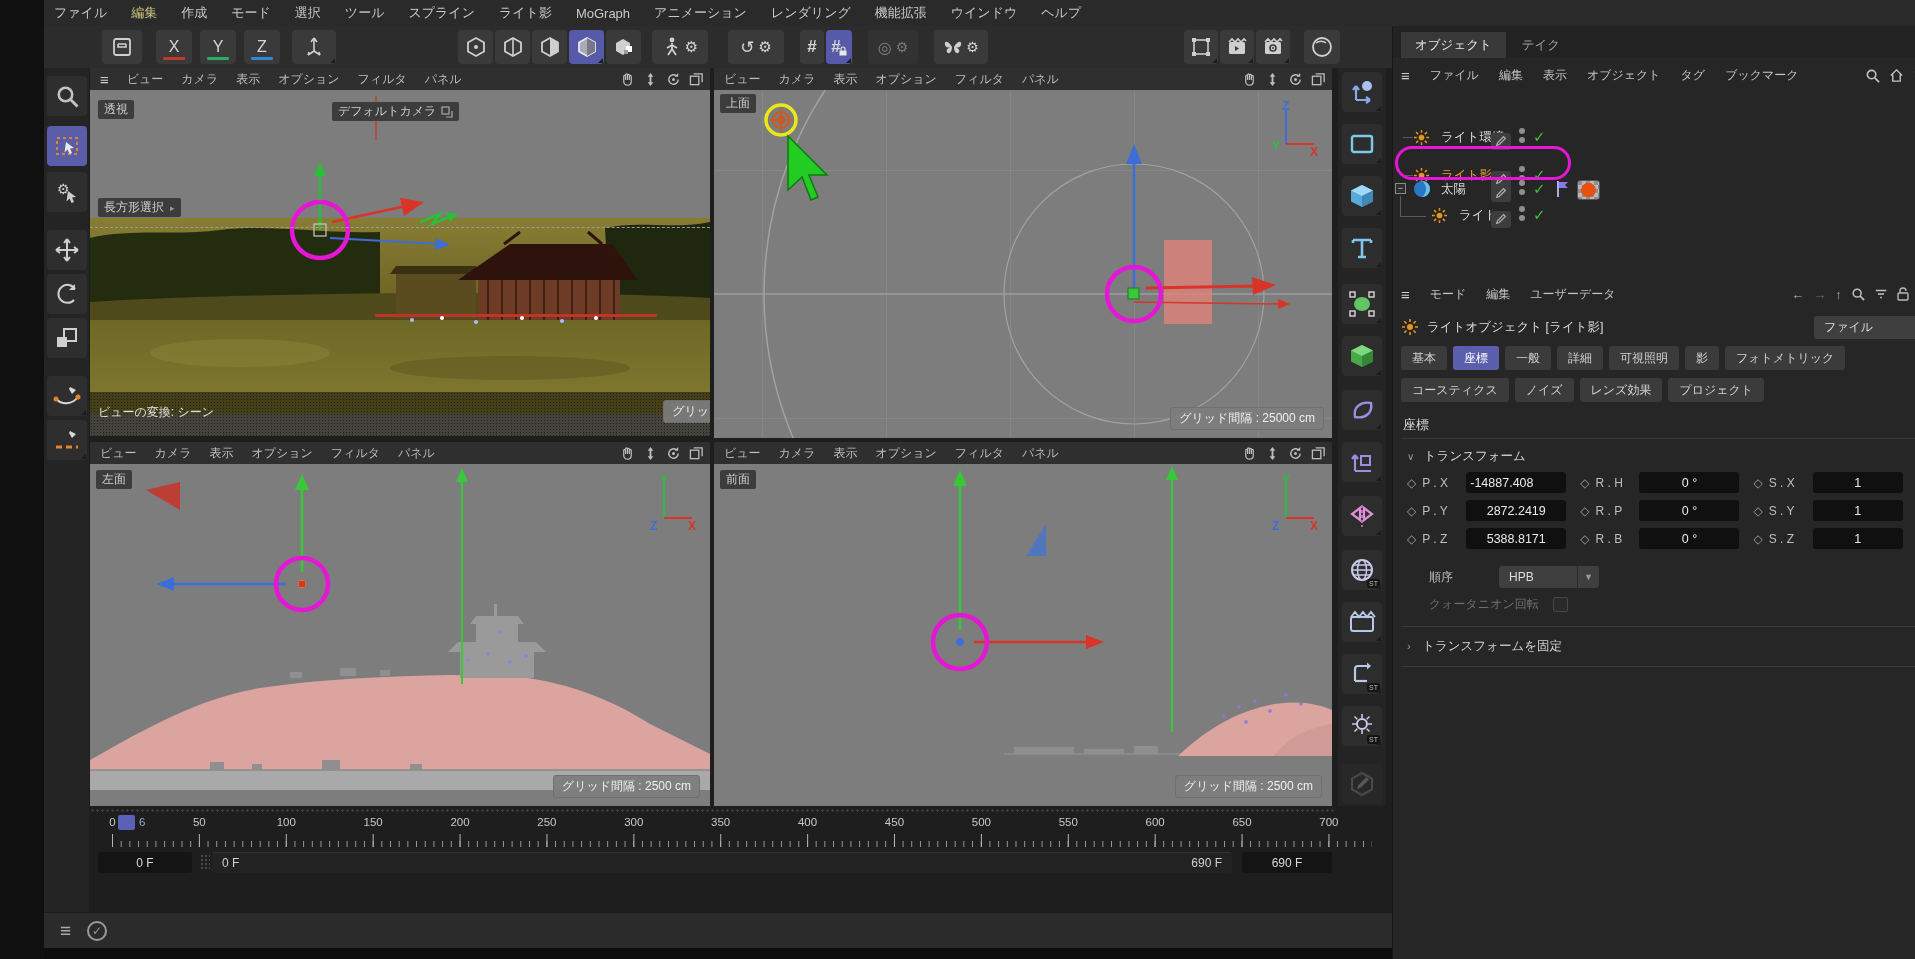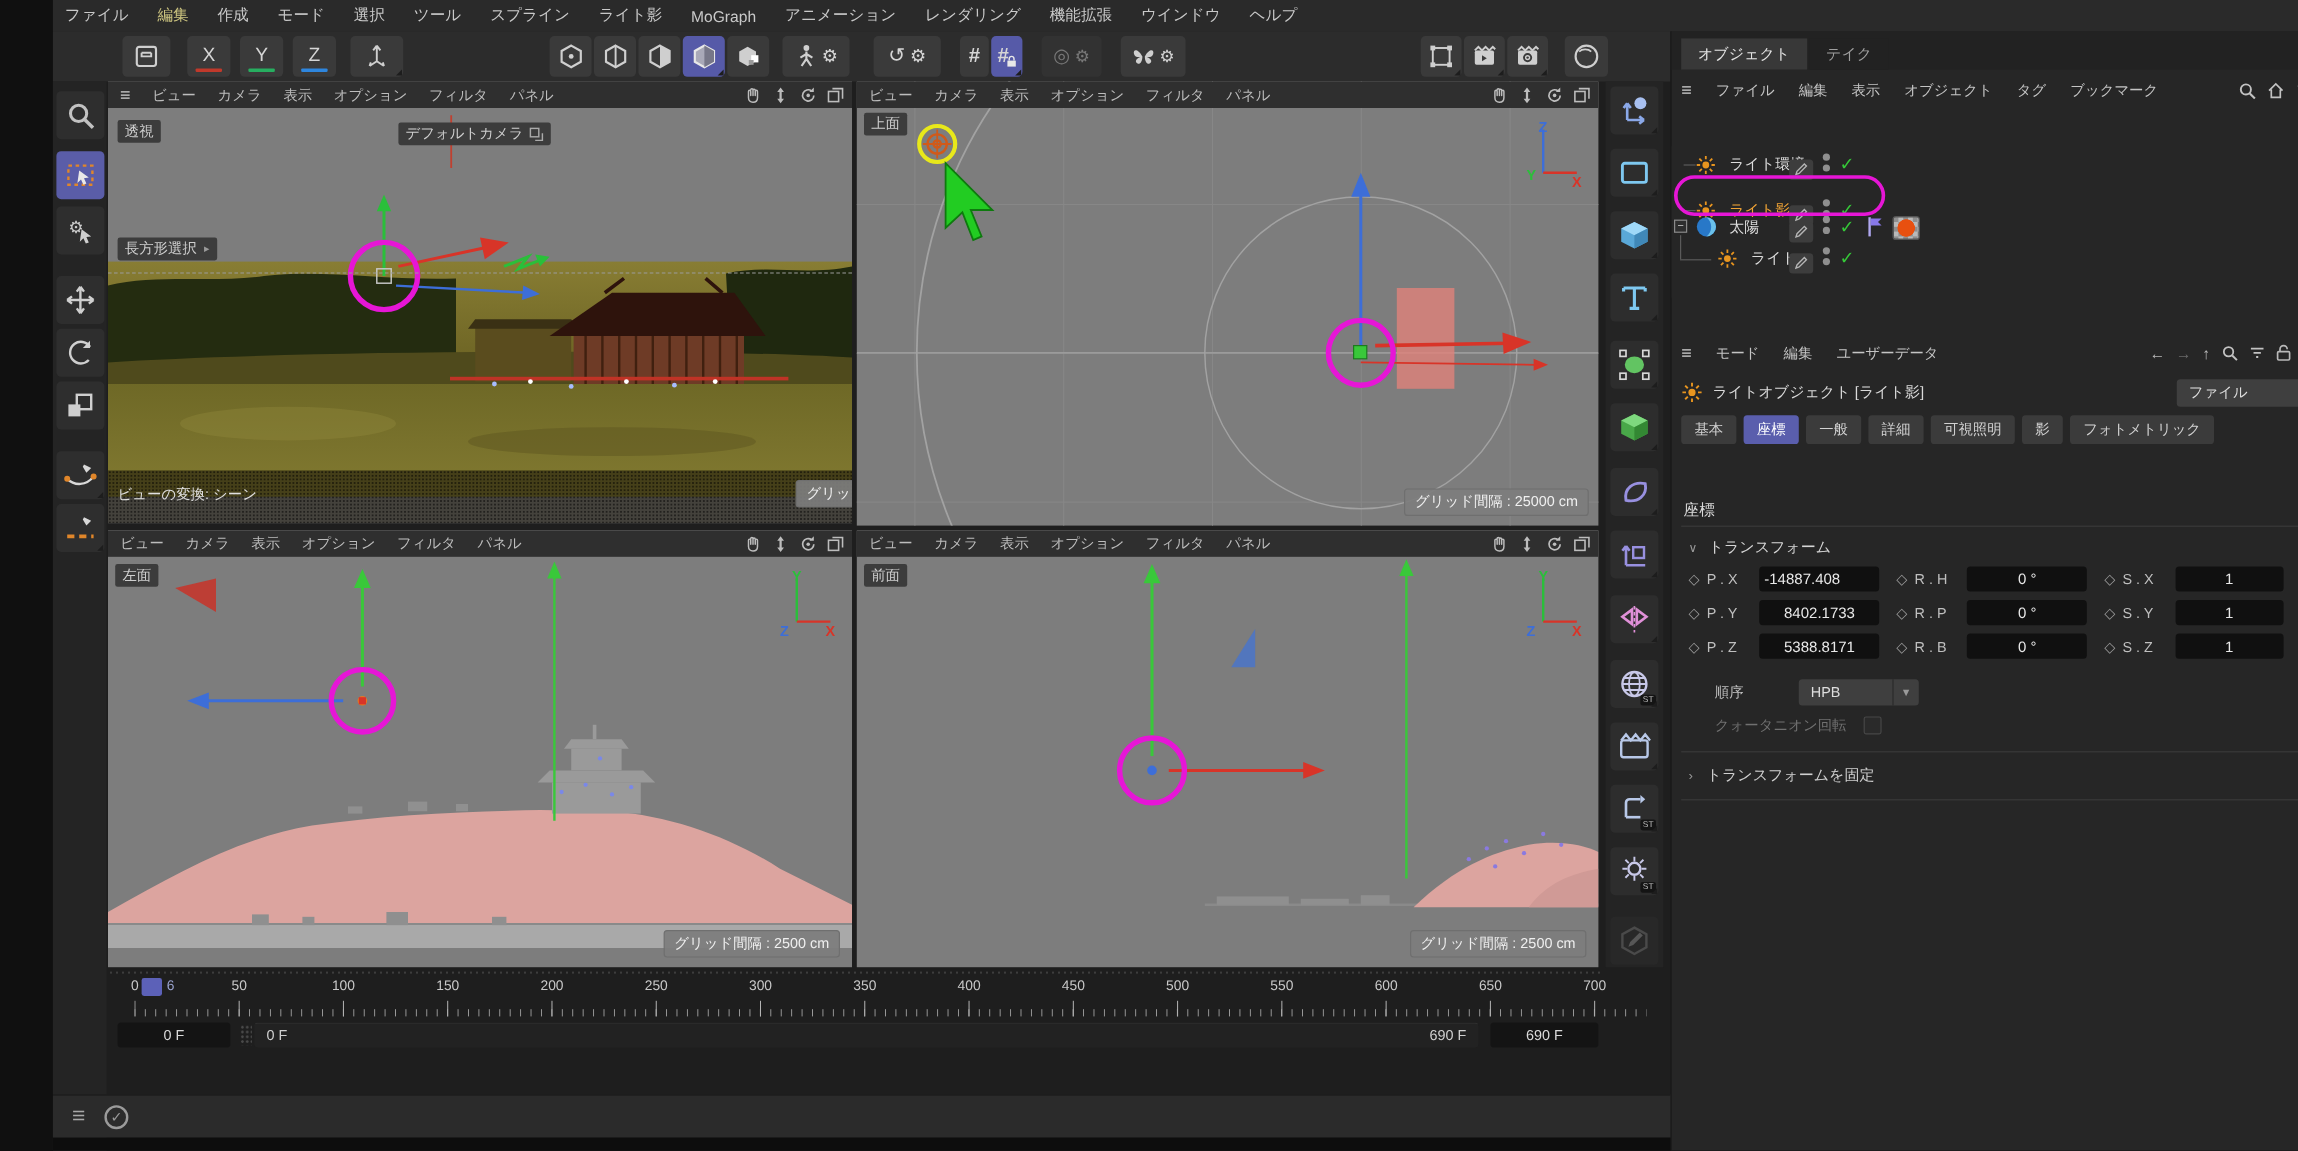--- a/index.html
+++ b/index.html
@@ -885,20 +885,26 @@
 
     <div class="atabs" style="left:8px;top:320px">
         <div class="atab">基本</div>
         <div class="atab sel">座標</div>
         <div class="atab">一般</div>
         <div class="atab">詳細</div>
         <div class="atab">可視照明</div>
         <div class="atab">影</div>
         <div class="atab">フォトメトリック</div>
       </div>
+    <div class="atabs" style="left:8px;top:352px">
+        <div class="atab">コースティクス</div>
+        <div class="atab">ノイズ</div>
+        <div class="atab">レンズ効果</div>
+        <div class="atab">プロジェクト</div>
+      </div>
 
     <div class="abs" style="left:10px;top:390px;font-size:13px;color:#dadada">座標</div>
     <div class="hr" style="left:8px;top:412px;width:551px"></div>
     <div class="abs" style="left:14px;top:422px;font-size:12.5px;color:#d6d6d6">
       <span style="font-size:10px;color:#9a9a9a">∨</span>
       <span style="margin-left:6px">トランスフォーム</span>
     </div>
 
     <div class="abs" style="left:14px;top:446px;width:545px;display:flex;flex-direction:column;gap:7px">
       <div style="display:flex;align-items:center;gap:6px">
@@ -908,21 +914,21 @@
         <span class="diamond" style="margin-left:8px">◇</span>
         <span class="clabel" style="width:38px">R . H</span>
         <div class="field" style="width:100px">0 °</div>
         <span class="diamond" style="margin-left:8px">◇</span>
         <span class="clabel" style="width:38px">S . X</span>
         <div class="field" style="width:90px">1</div>
       </div>
       <div style="display:flex;align-items:center;gap:6px">
         <span class="diamond">◇</span>
         <span class="clabel" style="width:38px">P . Y</span>
-        <div class="field" style="width:100px">8402.1733</div>
+        <div class="field" style="width:100px">2872.2419</div>
         <span class="diamond" style="margin-left:8px">◇</span>
         <span class="clabel" style="width:38px">R . P</span>
         <div class="field" style="width:100px">0 °</div>
         <span class="diamond" style="margin-left:8px">◇</span>
         <span class="clabel" style="width:38px">S . Y</span>
         <div class="field" style="width:90px">1</div>
       </div>
       <div style="display:flex;align-items:center;gap:6px">
         <span class="diamond">◇</span>
         <span class="clabel" style="width:38px">P . Z</span>

